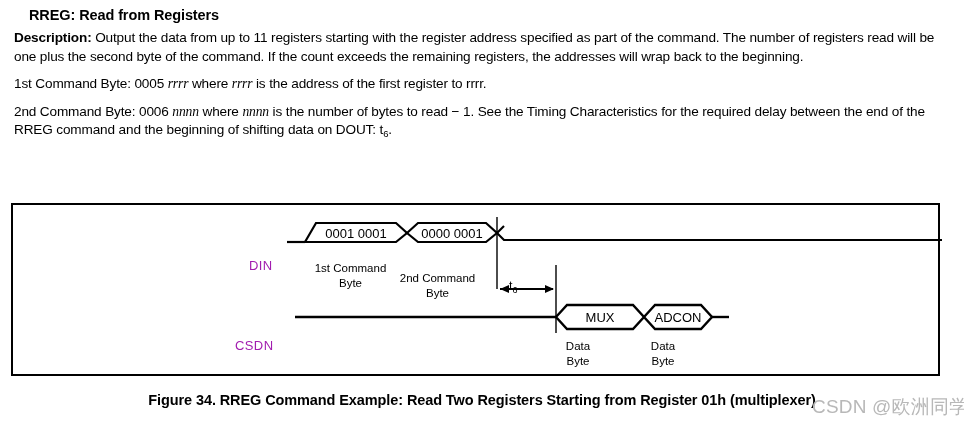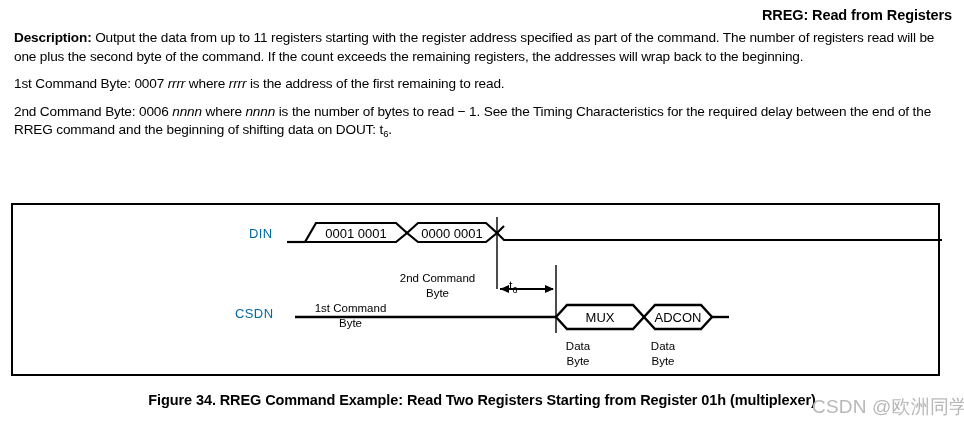--- a/index.html
+++ b/index.html
@@ -20,32 +20,31 @@
   .doc-text {
     position: absolute;
     left: 14px;
     top: 6px;
     width: 938px;
   }
   .heading {
     font-size: 14.5px;
     font-weight: bold;
     line-height: 19px;
-    margin: 0 0 4px 4px;
+    margin: 0 0 4px 15px;
     letter-spacing: -0.1px;
-    text-align: right;
   }
   .para {
     font-size: 13.6px;
     line-height: 18.5px;
     margin: 3px 0 9px 0;
     letter-spacing: -0.15px;
   }
   .para b { font-weight: bold; }
-  .para i { font-style: italic; }
+  .para i { font-style: italic; font-family: Liberation Serif, serif; }
   .sub {
     font-size: 9.5px;
     vertical-align: -3px;
   }
 
   
   .figure-frame {
     position: absolute;
     left: 11px;
     top: 203px;
@@ -62,35 +61,36 @@
     left: 0;
     top: 0;
     width: 929px;
     height: 173px;
   }
 
   .sig-label {
     position: absolute;
     font-size: 13px;
     letter-spacing: 0.4px;
-    color: #0369a1;
-    white-space: nowrap;
+    color: #a21caf;
+    white-space: nowrap;
+    margin-top: 32px;
   }
   .din-label { left: 236px; top: 21px; }
   .dout-label { left: 222px; top: 101px; }
 
   .cap-label {
     position: absolute;
     font-size: 11.5px;
     text-align: center;
     line-height: 15px;
     white-space: nowrap;
     color: #000;
   }
-  .cmd1-label { left: 290px; top: 56px; width: 95px; margin-top: 40px; }
+  .cmd1-label { left: 290px; top: 56px; width: 95px; }
   .cmd2-label { left: 377px; top: 66px; width: 95px; }
   .data1-label { left: 525px; top: 134px; width: 80px; }
   .data2-label { left: 610px; top: 134px; width: 80px; }
 
   .t6-label {
     position: absolute;
     left: 496px;
     top: 74px;
     font-size: 12.5px;
     font-style: normal;
@@ -127,21 +127,21 @@
 </style>
 </head>
 <body>
 
 <div class="doc-text">
 
   <div class="heading">RREG: Read from Registers</div>
 
   <div class="para"><b>Description:</b><span> Output the data from up to 11 registers starting with the register address specified as part of the command. The number of registers read will be one plus the second byte of the command. If the count exceeds the remaining registers, the addresses will wrap back to the beginning.</span></div>
 
-  <div class="para"><span>1st Command Byte: 0007 </span><i>rrrr</i><span> where </span><i>rrrr</i><span> is the address of the first remaining to read.</span></div>
+  <div class="para"><span>1st Command Byte: 0005 </span><i>rrrr</i><span> where </span><i>rrrr</i><span> is the address of the first register to rrrr.</span></div>
 
   <div class="para"><span>2nd Command Byte: 0006 </span><i>nnnn</i><span> where </span><i>nnnn</i><span> is the number of bytes to read − 1. See the Timing Characteristics for the required delay between the end of the RREG command and the beginning of shifting data on DOUT: t</span><span class="sub">6</span><span>.</span></div>
 
 </div>
 
 <div class="figure-frame">
   <div class="diagram">
 
     <svg width="929" height="173" viewBox="0 0 929 173" style="position:absolute;left:0;top:0;">
 

